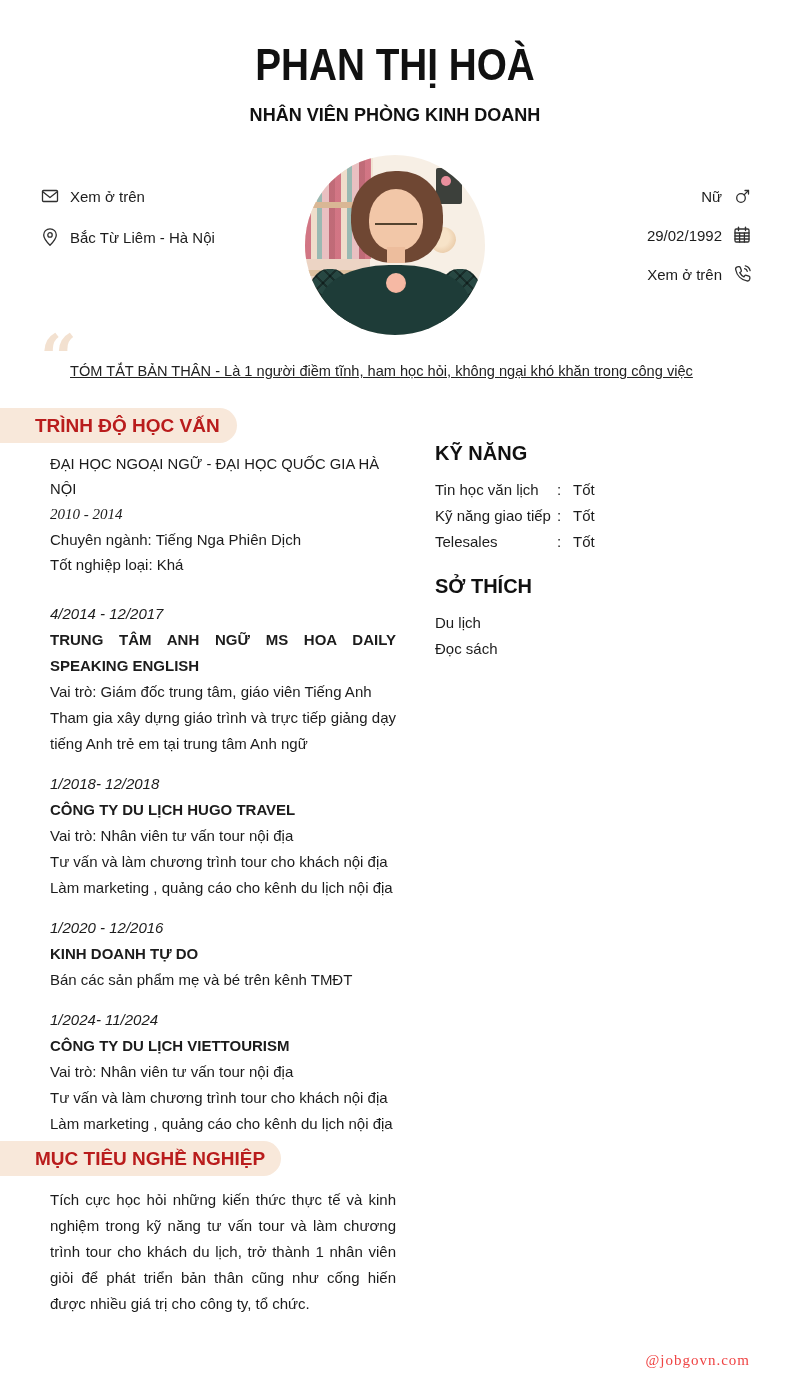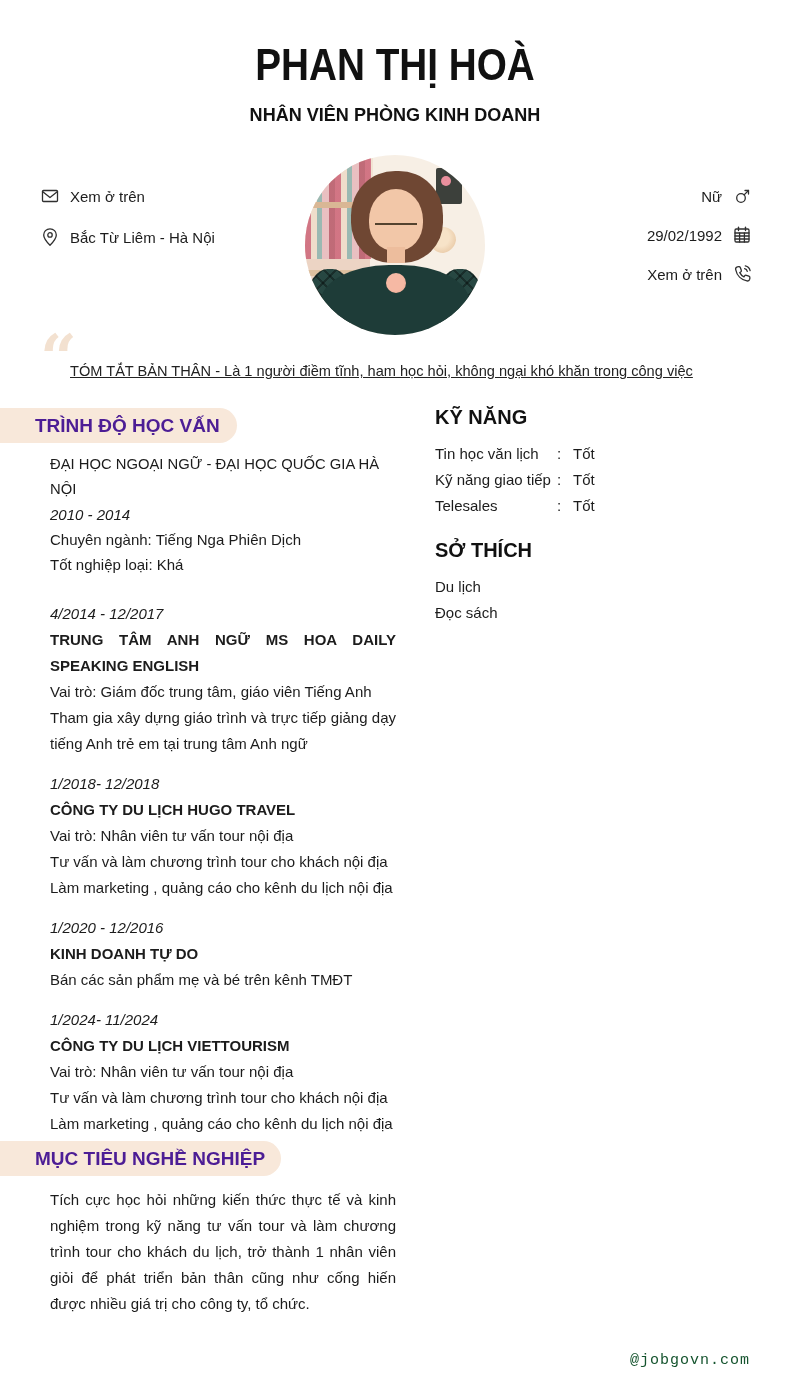--- a/index.html
+++ b/index.html
@@ -70,53 +70,53 @@
     font-family:"DejaVu Serif", serif; font-weight:700;
     font-size:64px; line-height:64px; color:#f3e1d0;
   }
   .summary-text { position:absolute; left:70px; top:363px; width:660px; font-size:14.6px; color:#222;text-decoration:underline; }
 
   
   .band {
     position:absolute; left:0; height:35px; background:#f8e8da;
     border-radius:0 18px 18px 0;
     display:flex; align-items:center; padding-left:35px;
-    font-size:19px; font-weight:700; color:#4c1d95; white-space:nowrap;
+    font-size:19px; font-weight:700; color:#b91c1c; white-space:nowrap;
   }
   .band-edu { top:408px; width:237px; }
   .band-exp { top:568px; width:282px; }
   .band-obj { top:1141px; width:281px; }
 
   
   .edu { position:absolute; left:50px; top:452px; width:346px; font-size:15px; line-height:25px; }
   .edu .school { font-weight:400; font-size:14.8px; }
-  .edu .period { font-style:italic; }
+  .edu .period { font-style:italic;font-family:Liberation Serif, serif; }
 
   .jobs { position:absolute; left:50px; top:601px; width:346px; font-size:15px; line-height:26px; }
   .job { margin-bottom:14px; }
   .job .period { font-style:italic; }
   .job .company { font-weight:700; text-align:justify; }
   .job .line { text-align:justify; }
 
   .objective { position:absolute; left:50px; top:1187px; width:346px; font-size:15px; line-height:26px; text-align:justify; }
 
   
   .right-col { position:absolute; left:435px; top:406px; width:322px; }
-  .r-heading { font-size:20px; font-weight:700; color:#111; margin-bottom:12px; }
+  .r-heading { font-size:20px; font-weight:700; color:#111; margin-bottom:12px;margin-top:36px; }
   .skill-row { display:flex; font-size:15px; line-height:26px; }
   .skill-label { width:122px; flex:0 0 122px; }
   .skill-colon { width:16px; flex:0 0 16px; }
   .hobbies-heading { margin-top:20px; }
   .hobby { font-size:15px; line-height:26px; }
 
   
   .watermark {
     position:absolute; right:40px; top:1352px;
-    font-family:Liberation Mono, monospace;
-    font-size:15px; color:#14532d; letter-spacing:1px;
+    font-family:Liberation Serif, serif;
+    font-size:15px; color:#ef4444; letter-spacing:1px;
   }
 </style>
 </head>
 <body>
 
 <div class="page">
 
   <div class="name">PHAN THỊ HOÀ</div>
   <div class="subtitle">NHÂN VIÊN PHÒNG KINH DOANH</div>
 

